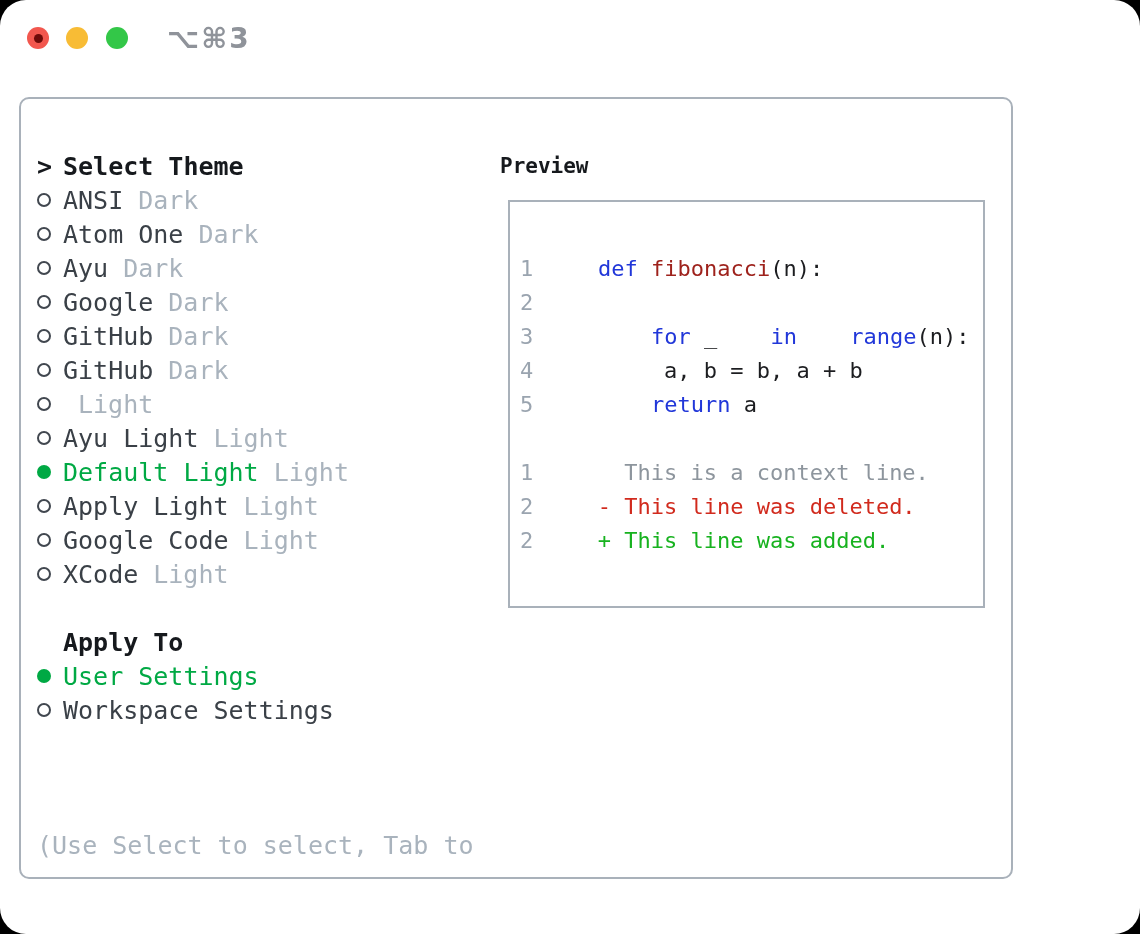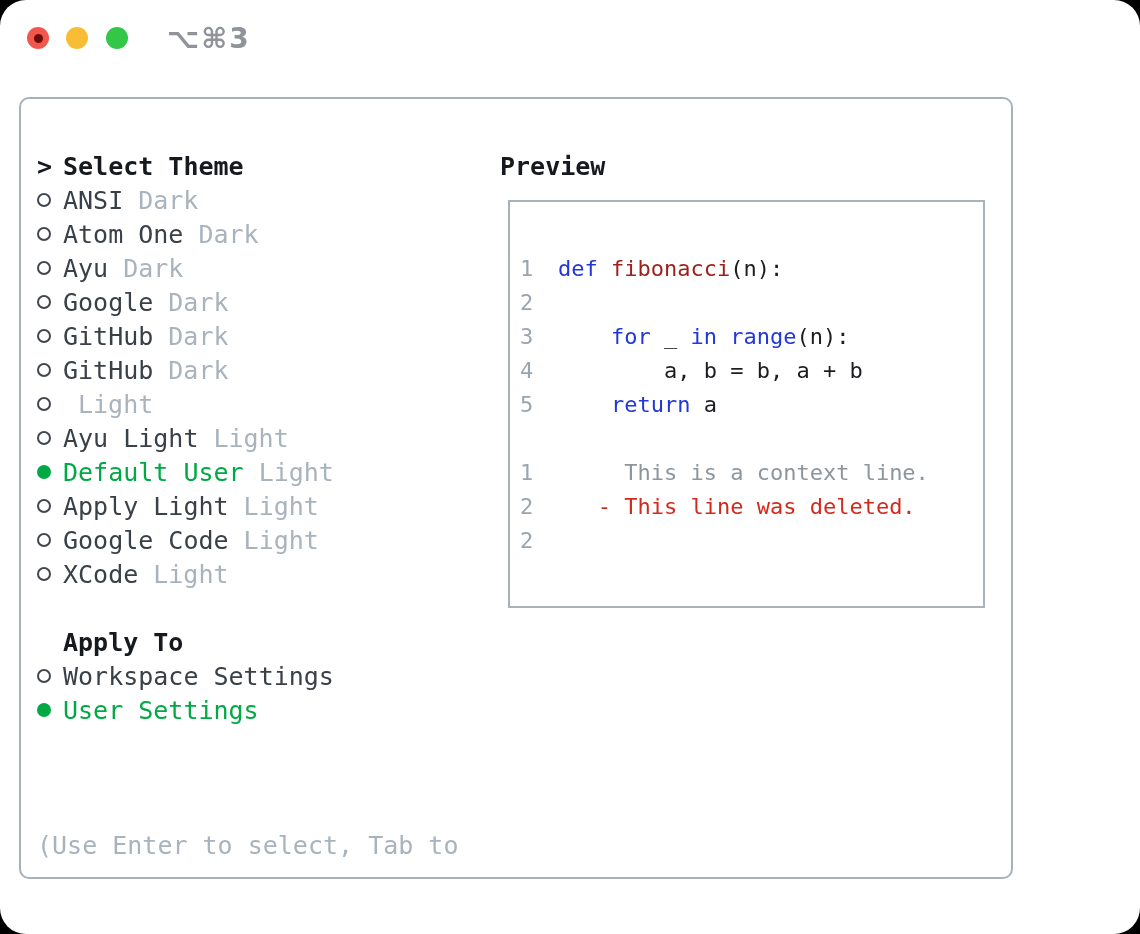--- a/index.html
+++ b/index.html
@@ -29,28 +29,28 @@
   .radio{width:14px;height:14px;border-radius:50%;box-sizing:border-box;border:2px solid #41474f;}
   .radio.selected{border:none;background:var(--accent-green);}
   .tname{white-space:pre;text-align:center;}
   .tname.sel{color:var(--accent-green);}
   .tvariant{white-space:pre;margin-left:15px;color:var(--muted-gray);}
   .spacer{height:34px;}
   .help{margin-top:0;color:var(--muted-gray);font-size:25px;line-height:34px;white-space:pre;}
 
   
   .preview-header{position:absolute;left:500px;top:149px;height:34px;display:flex;align-items:center;
-    font-size:25px;font-weight:bold;color:var(--header-black);}
+    font-size:21px;font-weight:bold;color:var(--header-black);}
   .preview-box{position:absolute;left:508px;top:200px;width:477px;height:408px;box-sizing:border-box;
     border:2px solid var(--border-gray);background:#fff;}
   .code{position:absolute;left:10px;top:49px;}
   .crow{height:34px;display:flex;align-items:center;font-size:22px;color:var(--code-black);}
   .lnum{width:38px;flex:0 0 38px;color:var(--line-number-gray);white-space:pre;}
   .seg{white-space:pre;}
-  .seg.kw{color:var(--keyword-blue);}
+  .seg.kw{color:var(--keyword-blue);margin-left:40px;}
   .seg.fn{color:var(--function-red);}
   .seg.plain{color:var(--code-black);}
   .seg.ctx{color:var(--context-gray);}
   .seg.del{color:var(--diff-red);}
   .seg.add{color:var(--diff-green);}
 </style>
 </head>
 <body>
 
 <div class="window">
@@ -124,21 +124,21 @@
           <span class="marker">
             <span class="radio"></span>
           </span>
           <span class="tname">Ayu Light</span>
           <span class="tvariant">Light</span>
         </div>
         <div class="row">
           <span class="marker">
             <span class="radio selected"></span>
           </span>
-          <span class="tname sel">Default User</span>
+          <span class="tname sel">Default Light</span>
           <span class="tvariant">Light</span>
         </div>
         <div class="row">
           <span class="marker">
             <span class="radio"></span>
           </span>
           <span class="tname">Apply Light</span>
           <span class="tvariant">Light</span>
         </div>
         <div class="row">
@@ -157,34 +157,34 @@
         </div>
       </div>
     <div class="spacer"></div>
     <div class="row">
       <span class="marker"></span>
       <span class="hdr">Apply To</span>
     </div>
     <div id="apply-list">
         <div class="row">
           <span class="marker">
+            <span class="radio selected"></span>
+          </span>
+          <span class="tname sel">User Settings</span>
+        </div>
+        <div class="row">
+          <span class="marker">
             <span class="radio"></span>
           </span>
           <span class="tname">Workspace Settings</span>
-        </div>
-        <div class="row">
-          <span class="marker">
-            <span class="radio selected"></span>
-          </span>
-          <span class="tname sel">User Settings</span>
         </div>
       </div>
     <div class="spacer"></div>
     <div class="help">
-      <div>(Use Enter to select, Tab to</div>
+      <div>(Use Select to select, Tab to</div>
       <div>change focus)</div>
     </div>
   </div>
 
   <div class="preview-header">Preview</div>
   <div class="preview-box">
     <div class="code" id="code">
         <div class="crow">
           <span class="lnum">1</span>
           <span class="seg kw">def</span>
@@ -219,17 +219,18 @@
         <div class="crow">
           <span class="lnum">1</span>
           <span class="seg ctx">     This is a context line.</span>
         </div>
         <div class="crow">
           <span class="lnum">2</span>
           <span class="seg del">   - This line was deleted.</span>
         </div>
         <div class="crow">
           <span class="lnum">2</span>
+          <span class="seg add">   + This line was added.</span>
         </div>
       </div>
   </div>
 
 </div>
 
 </body></html>

